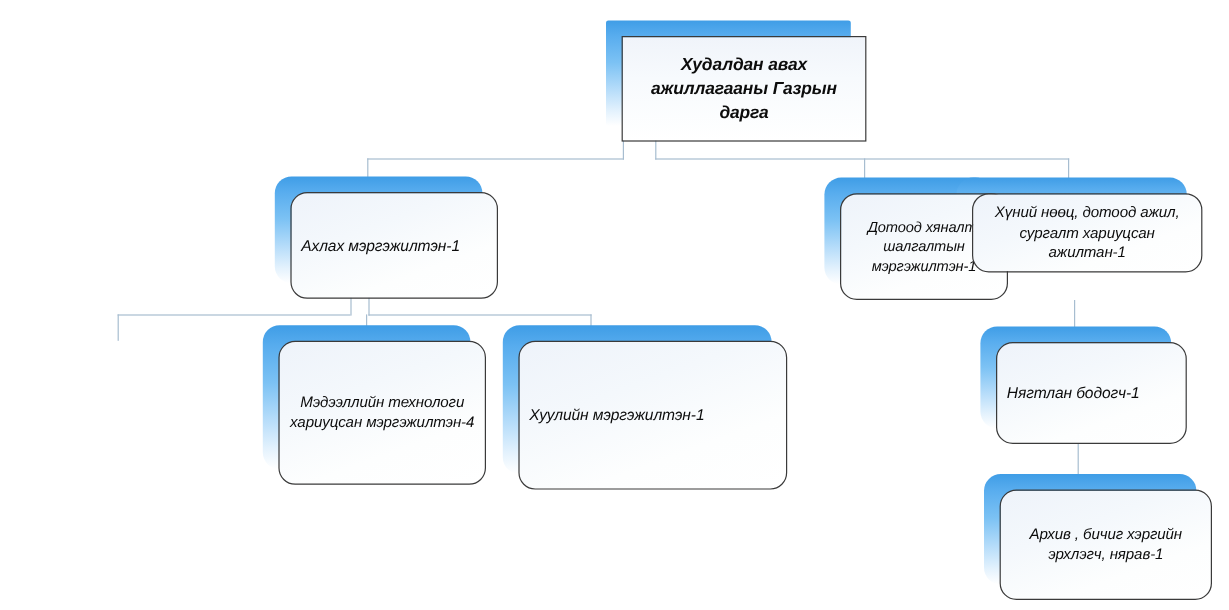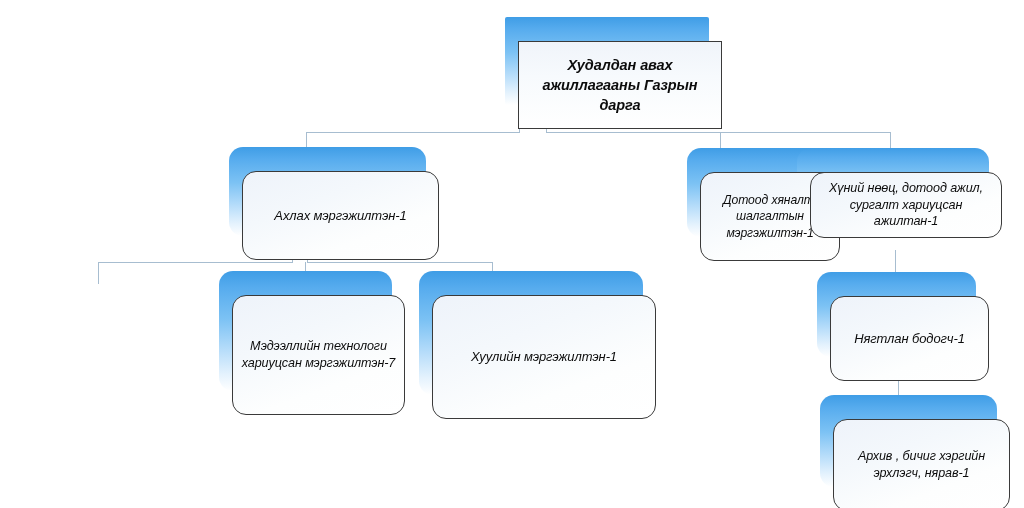--- a/index.html
+++ b/index.html
@@ -50,30 +50,29 @@
         #b7ddfa 66%,
         #e4f2fd 86%,
         #ffffff 100%);
     z-index: 0;
   }
   .node.sharp .glow { border-radius: 2px; }
 
   .node .face {
     position: absolute;
     left: 0;
-    top: 11px;
+    top: 0;
     width: 100%;
     height: 100%;
     box-sizing: border-box;
     border: 1px solid #3a3a3a;
     border-radius: 14px;
     background: linear-gradient(160deg, #eef3fa 0%, #f4f8fc 35%, #fdfefe 70%, #ffffff 100%);
     display: flex;
     align-items: center;
-    justify-content: center;
     text-align: center;
     z-index: 1;
   }
   .node.sharp .face {
     border-radius: 0;
     border: 1px solid #3a3a3a;
     background: linear-gradient(180deg, #f0f4fa 0%, #f7fafd 40%, #ffffff 100%);
   }
   .node .label {
     font-style: italic;
@@ -124,21 +123,21 @@
 
   <div class="conn v" style="left:898px; top:370px; height:38px;"></div>
 
   <div class="node root sharp" style="left:518px; top:30px; width:204px; height:88px;">
     <div class="glow"></div>
     <div class="face">
       <span class="label">Худалдан авах ажиллагааны Газрын дарга</span>
     </div>
   </div>
 
-  <div class="node" style="left:242px; top:160px; width:197px; height:89px;">
+  <div class="node" style="left:242px; top:160px; width:173px; height:89px;">
     <div class="glow"></div>
     <div class="face">
       <span class="label lbl-13">Ахлах мэргэжилтэн-1</span>
     </div>
   </div>
 
   <div class="node" style="left:660px; top:161px; width:140px; height:89px;margin-left:40px;">
     <div class="glow"></div>
     <div class="face">
       <span class="label lbl-12">Дотоод хяналт, шалгалтын мэргэжилтэн-1</span>
@@ -149,21 +148,21 @@
     <div class="glow"></div>
     <div class="face">
       <span class="label lbl-125">Хүний нөөц, дотоод ажил, сургалт хариуцсан ажилтан-1</span>
     </div>
   </div>
 
 
   <div class="node" style="left:232px; top:284px; width:173px; height:120px;">
     <div class="glow"></div>
     <div class="face">
-      <span class="label lbl-125">Мэдээллийн технологи хариуцсан мэргэжилтэн-7</span>
+      <span class="label lbl-125">Мэдээллийн технологи хариуцсан мэргэжилтэн-4</span>
     </div>
   </div>
 
   <div class="node" style="left:432px; top:284px; width:224px; height:124px;">
     <div class="glow"></div>
     <div class="face">
       <span class="label lbl-13">Хуулийн мэргэжилтэн-1</span>
     </div>
   </div>
 

